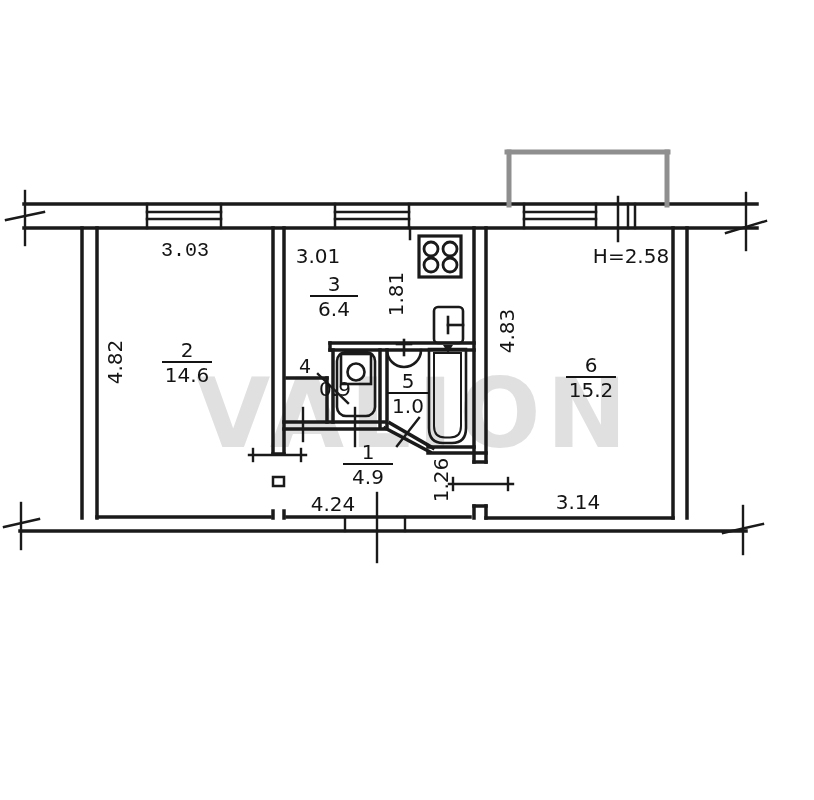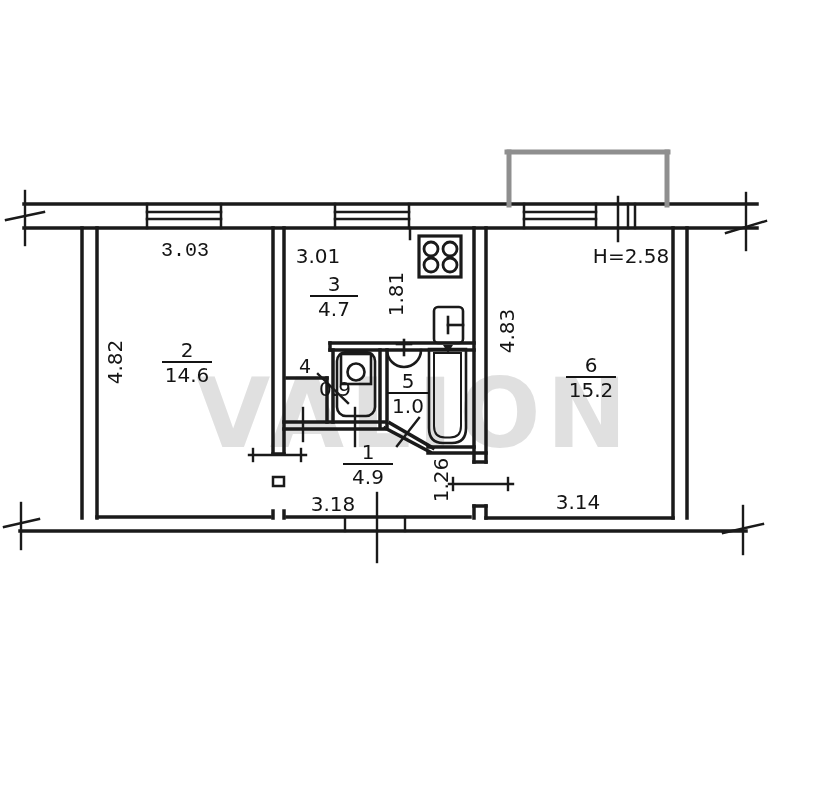--- a/index.html
+++ b/index.html
@@ -155,21 +155,21 @@
   </svg>
 
   <div class="frac" style="left:187px;top:339px;width:50px;">
     <span class="num">2</span>
     <span class="bar"></span>
     <span class="area">14.6</span>
   </div>
   <div class="frac" style="left:334px;top:273px;width:48px;">
     <span class="num">3</span>
     <span class="bar"></span>
-    <span class="area">4.7</span>
+    <span class="area">6.4</span>
   </div>
   <div class="frac" style="left:408px;top:370px;width:42px;">
     <span class="num">5</span>
     <span class="bar"></span>
     <span class="area">1.0</span>
   </div>
   <div class="frac" style="left:591px;top:354px;width:50px;">
     <span class="num">6</span>
     <span class="bar"></span>
     <span class="area">15.2</span>
@@ -183,16 +183,16 @@
   <span class="lbl small" style="left:305px;top:366px;">4</span>
   <span class="lbl" style="left:303px;top:389px;margin-left:32px;">0.9</span>
 
   <span class="lbl" style="left:185px;top:250px;font-family:Liberation Mono, monospace;">3.03</span>
   <span class="lbl" style="left:318px;top:247px;margin-top:9px;">3.01</span>
   <span class="lbl" style="left:623px;top:256px;margin-left:8px;">H=2.58</span>
   <span class="lbl rot" style="left:115px;top:362px;">4.82</span>
   <span class="lbl rot" style="left:396px;top:294px;">1.81</span>
   <span class="lbl rot" style="left:507px;top:331px;">4.83</span>
   <span class="lbl rot" style="left:441px;top:480px;">1.26</span>
-  <span class="lbl" style="left:333px;top:504px;">3.18</span>
+  <span class="lbl" style="left:333px;top:504px;">4.24</span>
   <span class="lbl" style="left:578px;top:502px;text-align:center;">3.14</span>
 
 </div>
 
 </body></html>

